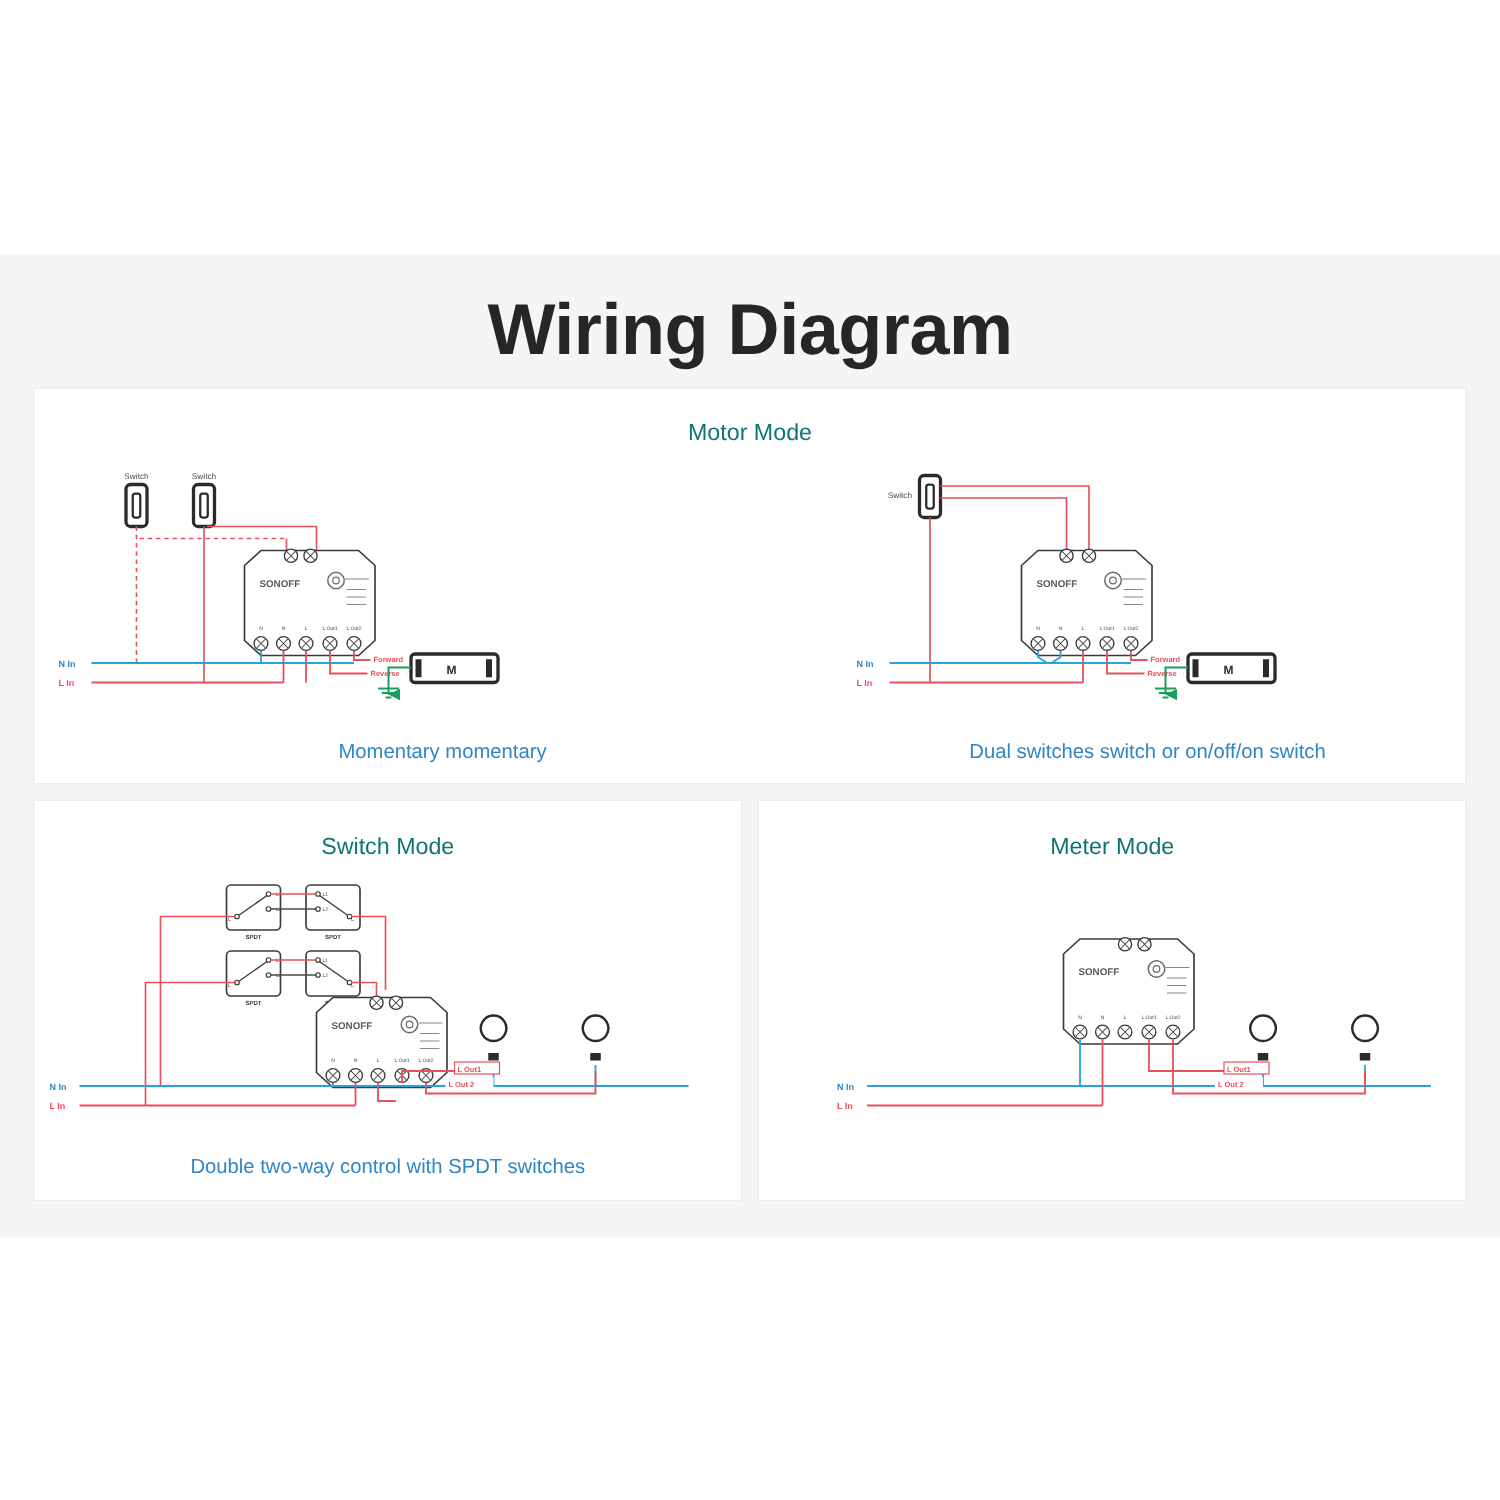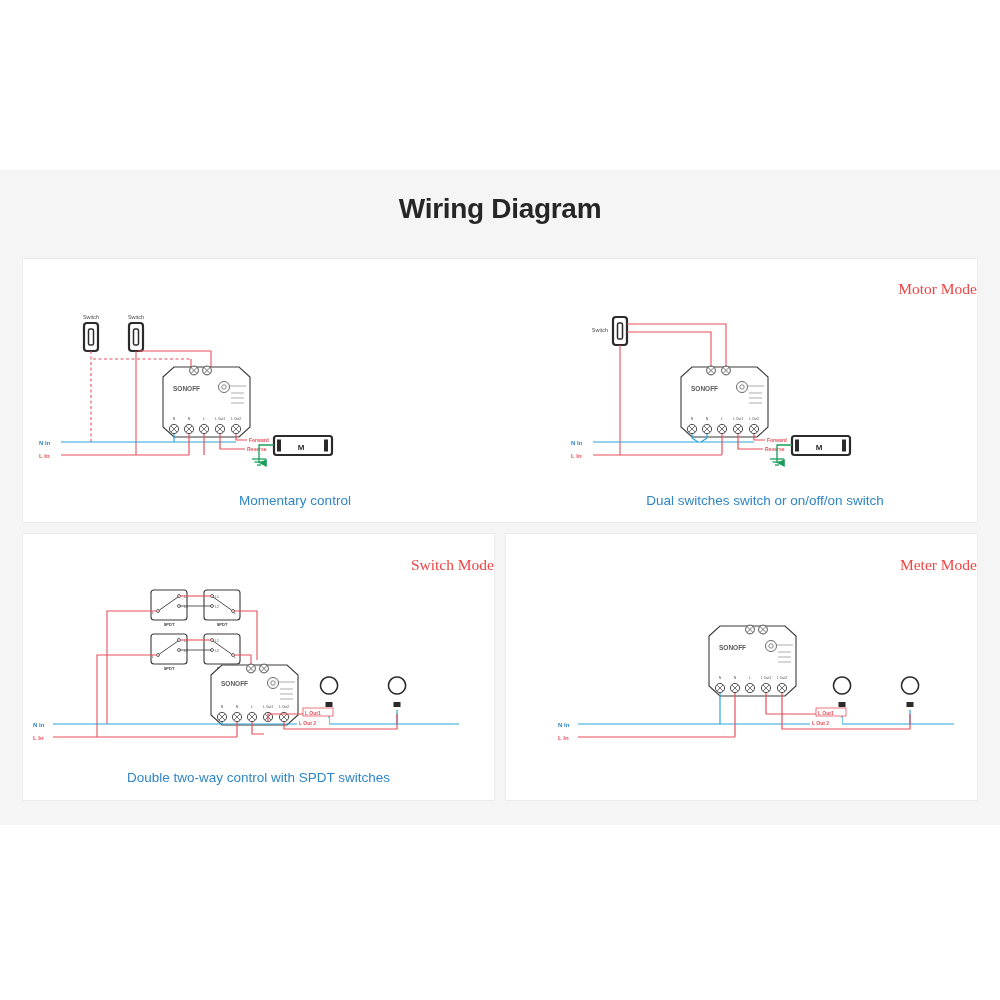--- a/index.html
+++ b/index.html
@@ -20,43 +20,42 @@
     left: 0; top: 170px;
     width: 1000px; height: 655px;
     background: #f5f5f5;
   }
   
   .page-title {
     position: absolute;
     left: 0; top: 193px;
     width: 1000px;
     text-align: center;
-    font-size: 28px;
+    font-size: 48px;
     font-weight: bold;
     color: #262626;
     letter-spacing: -0.3px;
   }
   
   .card {
     position: absolute;
     background: #ffffff;
     border: 1px solid #ececec;
   }
   #card-motor  { left: 22px;  top: 258px; width: 956px; height: 265px; }
   #card-switch { left: 22px;  top: 533px; width: 473px; height: 268px; }
   #card-meter  { left: 505px; top: 533px; width: 473px; height: 268px; }
 
   .mode-title {
     position: absolute;
     left: 0; width: 100%;
     top: 22px;
-    text-align: right;
+    text-align: center;
     font-size: 15.5px;
-    color: #ef4444;
-    font-family: Liberation Serif, serif;
+    color: #0f766e;
   }
   #card-motor .mode-title { top: 21px; }
 
   .caption {
     position: absolute;
     left: 0; width: 100%;
     text-align: center;
     font-size: 13.5px;
     color: #2f86c5;
   }
@@ -181,21 +180,21 @@
 
         <g stroke="#1a9d5a" stroke-width="1.3" fill="none">
           <path d="M243,138 L228,138 L228,152"></path>
           <path d="M221,152 L235,152"></path>
           <path d="M223.5,155 L232.5,155"></path>
           <path d="M226,158 L230,158"></path>
           <path d="M228,152 L228,156" marker-end="url(#m-arrow-d)"></path>
         </g>
       </svg>
     </div>
-    <div class="caption" style="left:8px; top:234px; width:528px;">Momentary control</div>
+    <div class="caption" style="left:8px; top:234px; width:528px;">Momentary momentary</div>
 
     <div class="diagram" style="left:540px; top:48px;">
       <svg width="390" height="175" viewBox="0 0 390 175">
         <defs>
           <marker id="m-arrow-d2" markerWidth="7" markerHeight="7" refX="3" refY="6" orient="auto">
             <path d="M0,0 L6,0 L3,6 Z" fill="#1a9d5a"></path>
           </marker>
         </defs>
 
         <g>

